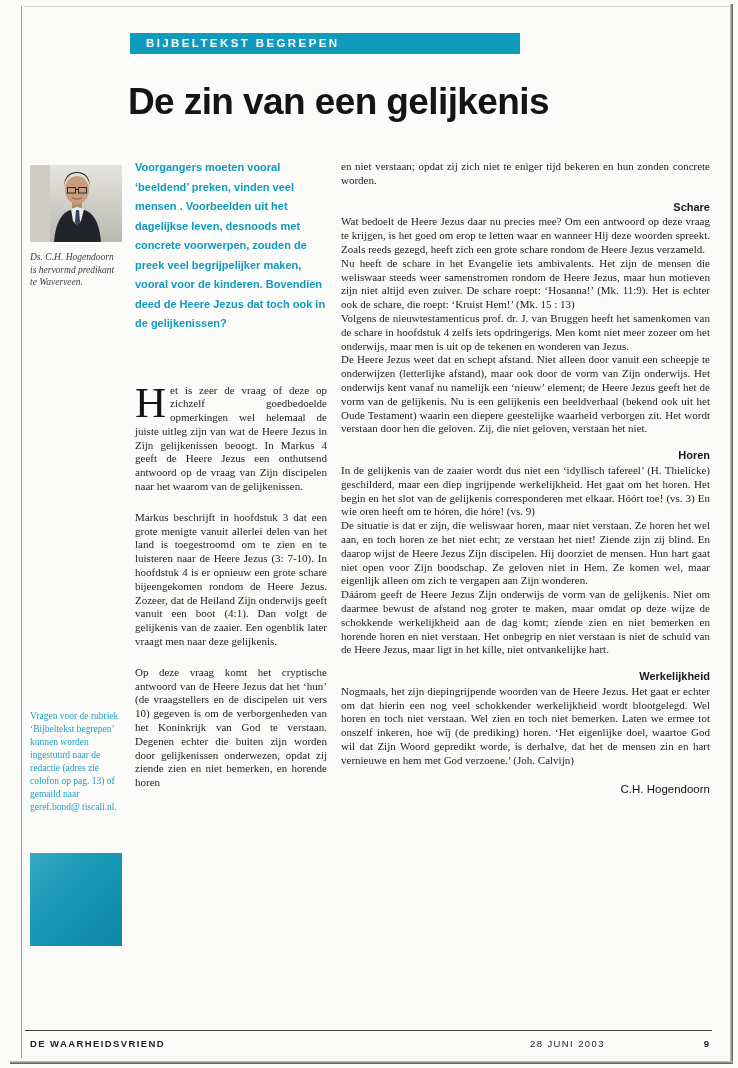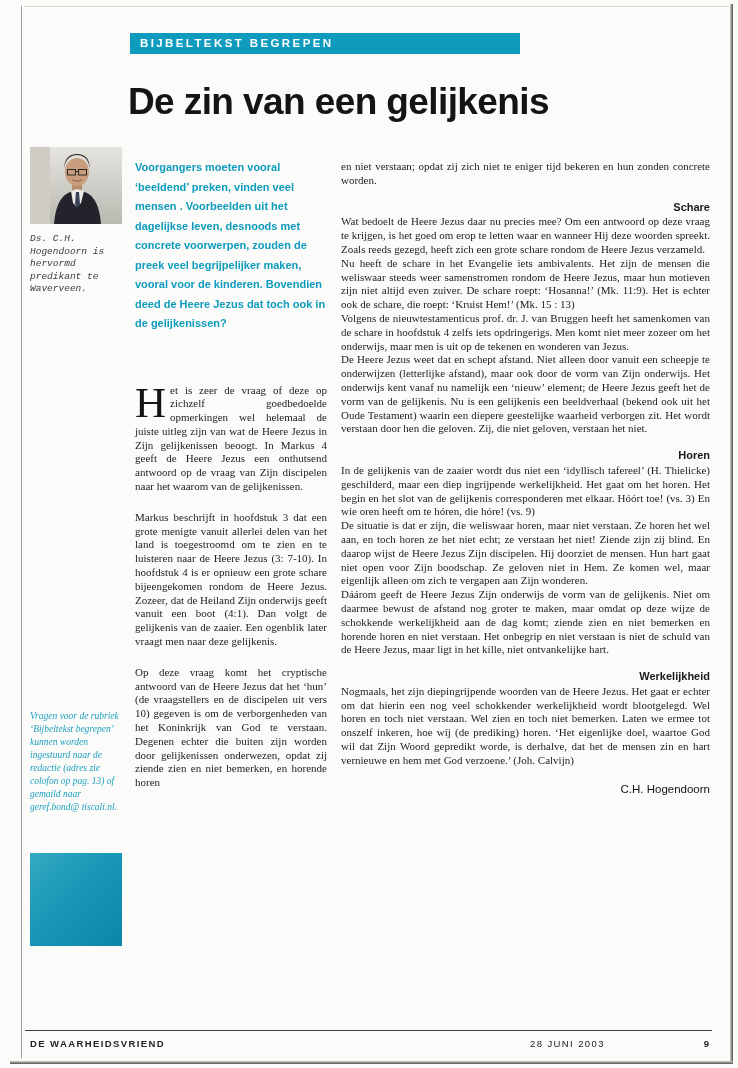--- a/index.html
+++ b/index.html
@@ -10,39 +10,39 @@
     color:#1d1d1d;
   }
   
   .edge-left  { position:absolute; left:21px; top:6px; bottom:10px; width:1px; background:#9a9a96; }
   .edge-right { position:absolute; right:5px; top:4px; bottom:6px; width:3px; background:linear-gradient(to right,#cfcfca,#55514c); }
   .edge-bottom{ position:absolute; left:10px; right:5px; bottom:4px; height:3px; background:linear-gradient(to bottom,#cfcfca,#55514c); }
   .edge-top   { position:absolute; left:24px; right:8px; top:6px; height:1px; background:#d8d8d2; }
 
   .kicker-bar {
     position:absolute; left:130px; top:33px; width:390px; height:21px;
-    background:#0e9bbe; color:#ffffff; box-sizing:border-box; padding-left:10px;
+    background:#0e9bbe; color:#ffffff; box-sizing:border-box; padding-left:16px;
     font-family:"Liberation Sans", sans-serif; font-size:11.5px; font-weight:bold;
     letter-spacing:2.4px; line-height:21px;
   }
   .page-title {
     position:absolute; left:128px; top:56px; width:580px;
     font-family:"Liberation Sans", sans-serif; font-weight:bold;
     font-size:37px; letter-spacing:-0.6px; color:#141414;
   }
 
   
-  .col-left { position:absolute; left:30px; top:147px; width:92px;font-family:Liberation Mono, monospace; }
+  .col-left { position:absolute; left:30px; top:165px; width:92px; }
   .photo { width:92px; height:77px; display:block; }
   .photo-caption {
     margin-top:9px; font-style:italic; font-size:9.5px; line-height:12.5px; color:#3c3c3c;
   }
   .side-note {
     position:absolute; left:30px; top:700px; width:93px;
-    font-style:italic; font-size:9.5px; line-height:13px; color:#1d9fc0;
+    font-size:9.5px; line-height:13px; color:#1d9fc0;
   }
   .teal-square {
     position:absolute; left:30px; top:853px; width:92px; height:93px;
     background:linear-gradient(135deg,#34aac2 0%,#1897b6 45%,#0d86a6 100%);
   }
 
   
   .col-mid { position:absolute; left:135px; top:158px; width:192px; }
   .intro {
     margin:0; font-family:"Liberation Sans", sans-serif; font-weight:bold;

